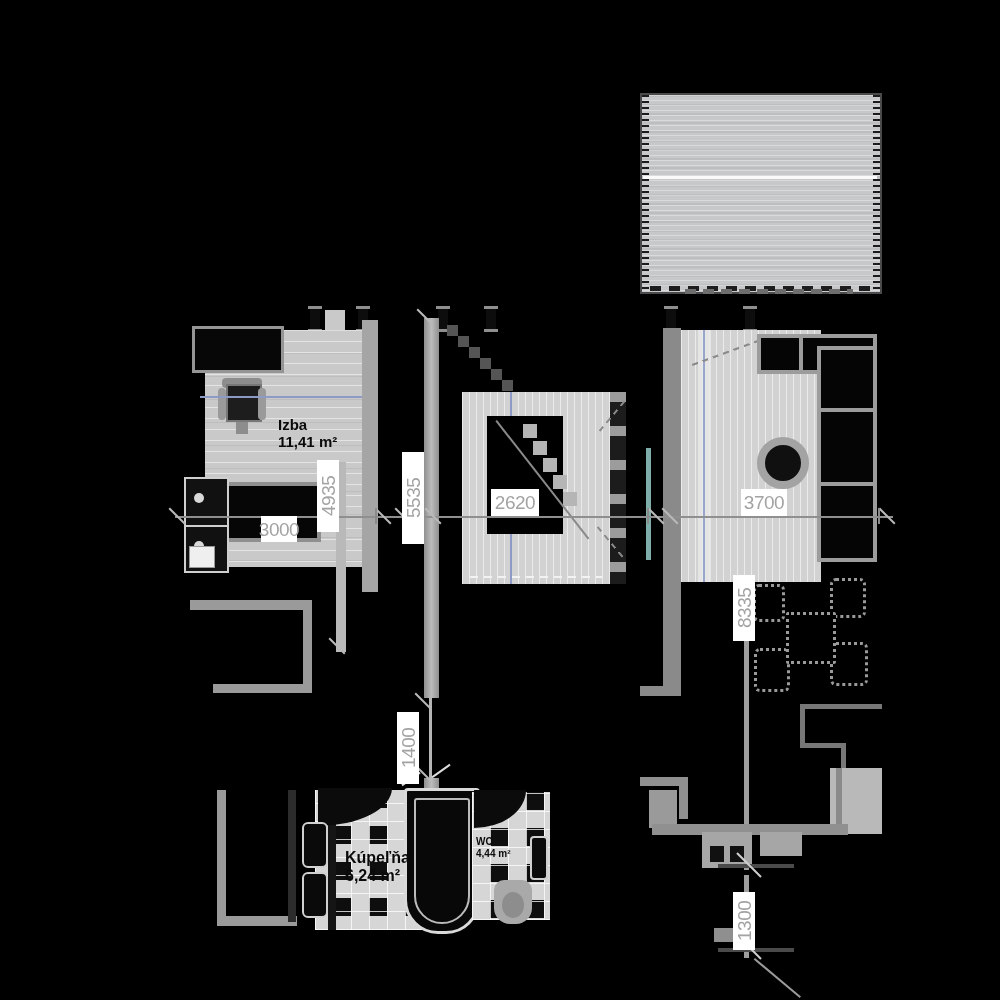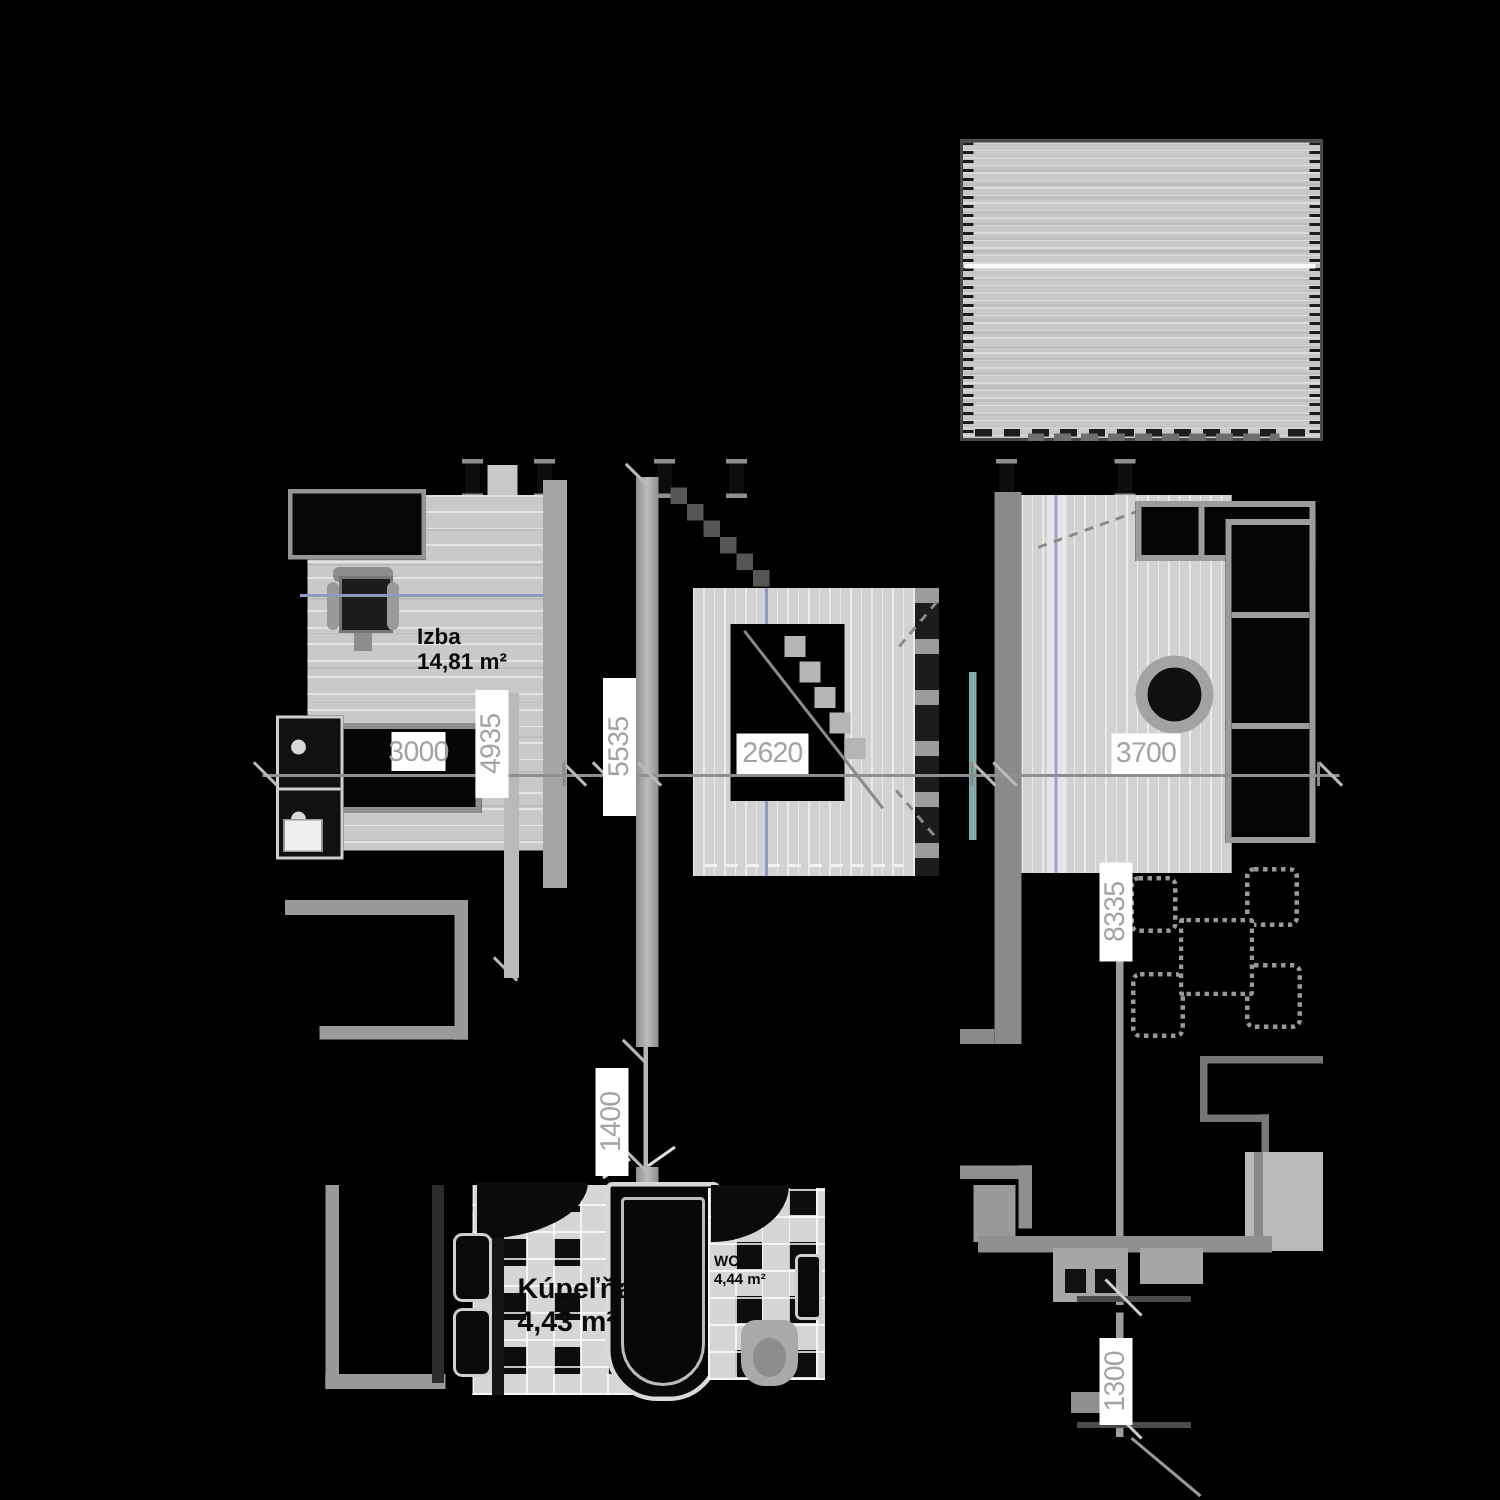--- a/index.html
+++ b/index.html
@@ -86,21 +86,21 @@
     <div class="abs" style="left:8px;top:6px;width:32px;height:34px;background:#1d1d1d;border:2px solid #777;"></div>
     <div class="abs" style="left:0;top:10px;width:8px;height:32px;background:#9a9a9a;border-radius:4px;"></div>
     <div class="abs" style="right:0;top:10px;width:8px;height:32px;background:#9a9a9a;border-radius:4px;"></div>
     <div class="abs" style="left:18px;top:44px;width:12px;height:12px;background:#8d8d8d;"></div>
   </div>
 
   <div class="abs" style="left:200px;top:396px;width:162px;height:2px;background:#8e9ac4;"></div>
 
   <div class="roomlabel" style="left:278px;top:416px;font-size:15px;">
     <div>Izba</div>
-    <div>14,81 m²</div>
+    <div>11,41 m²</div>
   </div>
 
   <div class="abs" style="left:188px;top:482px;width:133px;height:60px;border:4px solid #8f8f8f;background:#060606;box-sizing:border-box;"></div>
   <div class="abs" style="left:184px;top:477px;width:45px;height:96px;border:2px solid #cfcfcf;background:#111;box-sizing:border-box;">
     <div class="abs" style="left:0;top:46px;width:100%;height:2px;background:#cfcfcf;"></div>
     <div class="abs" style="left:8px;top:14px;width:10px;height:10px;background:#d9d9d9;border-radius:50%;"></div>
     <div class="abs" style="left:8px;top:62px;width:10px;height:10px;background:#d9d9d9;border-radius:50%;"></div>
   </div>
   <div class="abs" style="left:189px;top:546px;width:24px;height:20px;background:#efefef;border:1px solid #999;"></div>
 
@@ -195,41 +195,41 @@
   <div class="abs tiles" style="left:315px;top:790px;width:142px;height:140px;"></div>
   <div class="abs" style="left:328px;top:790px;width:8px;height:140px;background:#151515;"></div>
   <div class="abs" style="left:318px;top:788px;width:74px;height:38px;background:#0b0b0b;border-radius:0 0 100% 0;"></div>
   <div class="abs" style="left:400px;top:778px;width:22px;height:2px;background:#ddd;transform:rotate(-35deg);"></div>
   <div class="abs" style="left:430px;top:770px;width:22px;height:2px;background:#ddd;transform:rotate(-35deg);"></div>
   <div class="abs" style="left:404px;top:788px;width:76px;height:146px;background:#080808;border:3px solid #d9d9d9;border-radius:4px 4px 34px 34px;box-sizing:border-box;">
     <div class="abs" style="left:7px;top:7px;right:7px;bottom:7px;border:2px solid #bbb;border-radius:3px 3px 28px 28px;"></div>
   </div>
   <div class="abs" style="left:302px;top:822px;width:26px;height:46px;border:2px solid #d0d0d0;border-radius:6px;background:#0a0a0a;box-sizing:border-box;"></div>
   <div class="abs" style="left:302px;top:872px;width:26px;height:46px;border:2px solid #d0d0d0;border-radius:6px;background:#0a0a0a;box-sizing:border-box;"></div>
-  <div class="roomlabel" style="left:345px;top:849px;font-size:19px;">
+  <div class="roomlabel" style="left:345px;top:849px;font-size:16px;">
     <div>Kúpeľňa</div>
-    <div>4,43 m²</div>
+    <div>6,24 m²</div>
   </div>
 
   <div class="abs tiles" style="left:472px;top:792px;width:78px;height:128px;"></div>
   <div class="abs" style="left:474px;top:790px;width:52px;height:38px;background:#0b0b0b;border-radius:0 0 100% 0;"></div>
   <div class="abs" style="left:530px;top:836px;width:18px;height:44px;border:2px solid #cfcfcf;border-radius:4px;background:#0a0a0a;box-sizing:border-box;"></div>
   <div class="abs" style="left:494px;top:880px;width:38px;height:44px;background:#a9a9a9;border-radius:10px 10px 16px 16px;">
     <div class="abs" style="left:8px;top:12px;width:22px;height:26px;background:#8d8d8d;border-radius:50%;"></div>
   </div>
   <div class="roomlabel" style="left:476px;top:836px;font-size:10px;">
     <div>WC</div>
     <div>4,44 m²</div>
   </div>
 
   <div class="abs" style="left:217px;top:790px;width:9px;height:136px;background:#9a9a9a;"></div>
   <div class="abs" style="left:217px;top:916px;width:80px;height:10px;background:#9a9a9a;"></div>
   <div class="abs" style="left:288px;top:790px;width:8px;height:132px;background:#2c2c2c;"></div>
 
-  <div class="lbl" style="left:261px;top:488px;width:36px;height:26px;">3000</div>
+  <div class="lbl" style="left:261px;top:516px;width:36px;height:26px;">3000</div>
   <div class="lbl lblv" style="left:317px;top:460px;width:22px;height:72px;">4935</div>
   <div class="lbl lblv" style="left:402px;top:452px;width:22px;height:92px;">5535</div>
   <div class="lbl" style="left:491px;top:489px;width:48px;height:27px;">2620</div>
   <div class="lbl" style="left:741px;top:489px;width:46px;height:27px;">3700</div>
   <div class="lbl lblv" style="left:733px;top:575px;width:22px;height:66px;">8335</div>
   <div class="lbl lblv" style="left:397px;top:712px;width:22px;height:72px;">1400</div>
   <div class="lbl lblv" style="left:733px;top:892px;width:22px;height:58px;">1300</div>
 
 </div>
 

